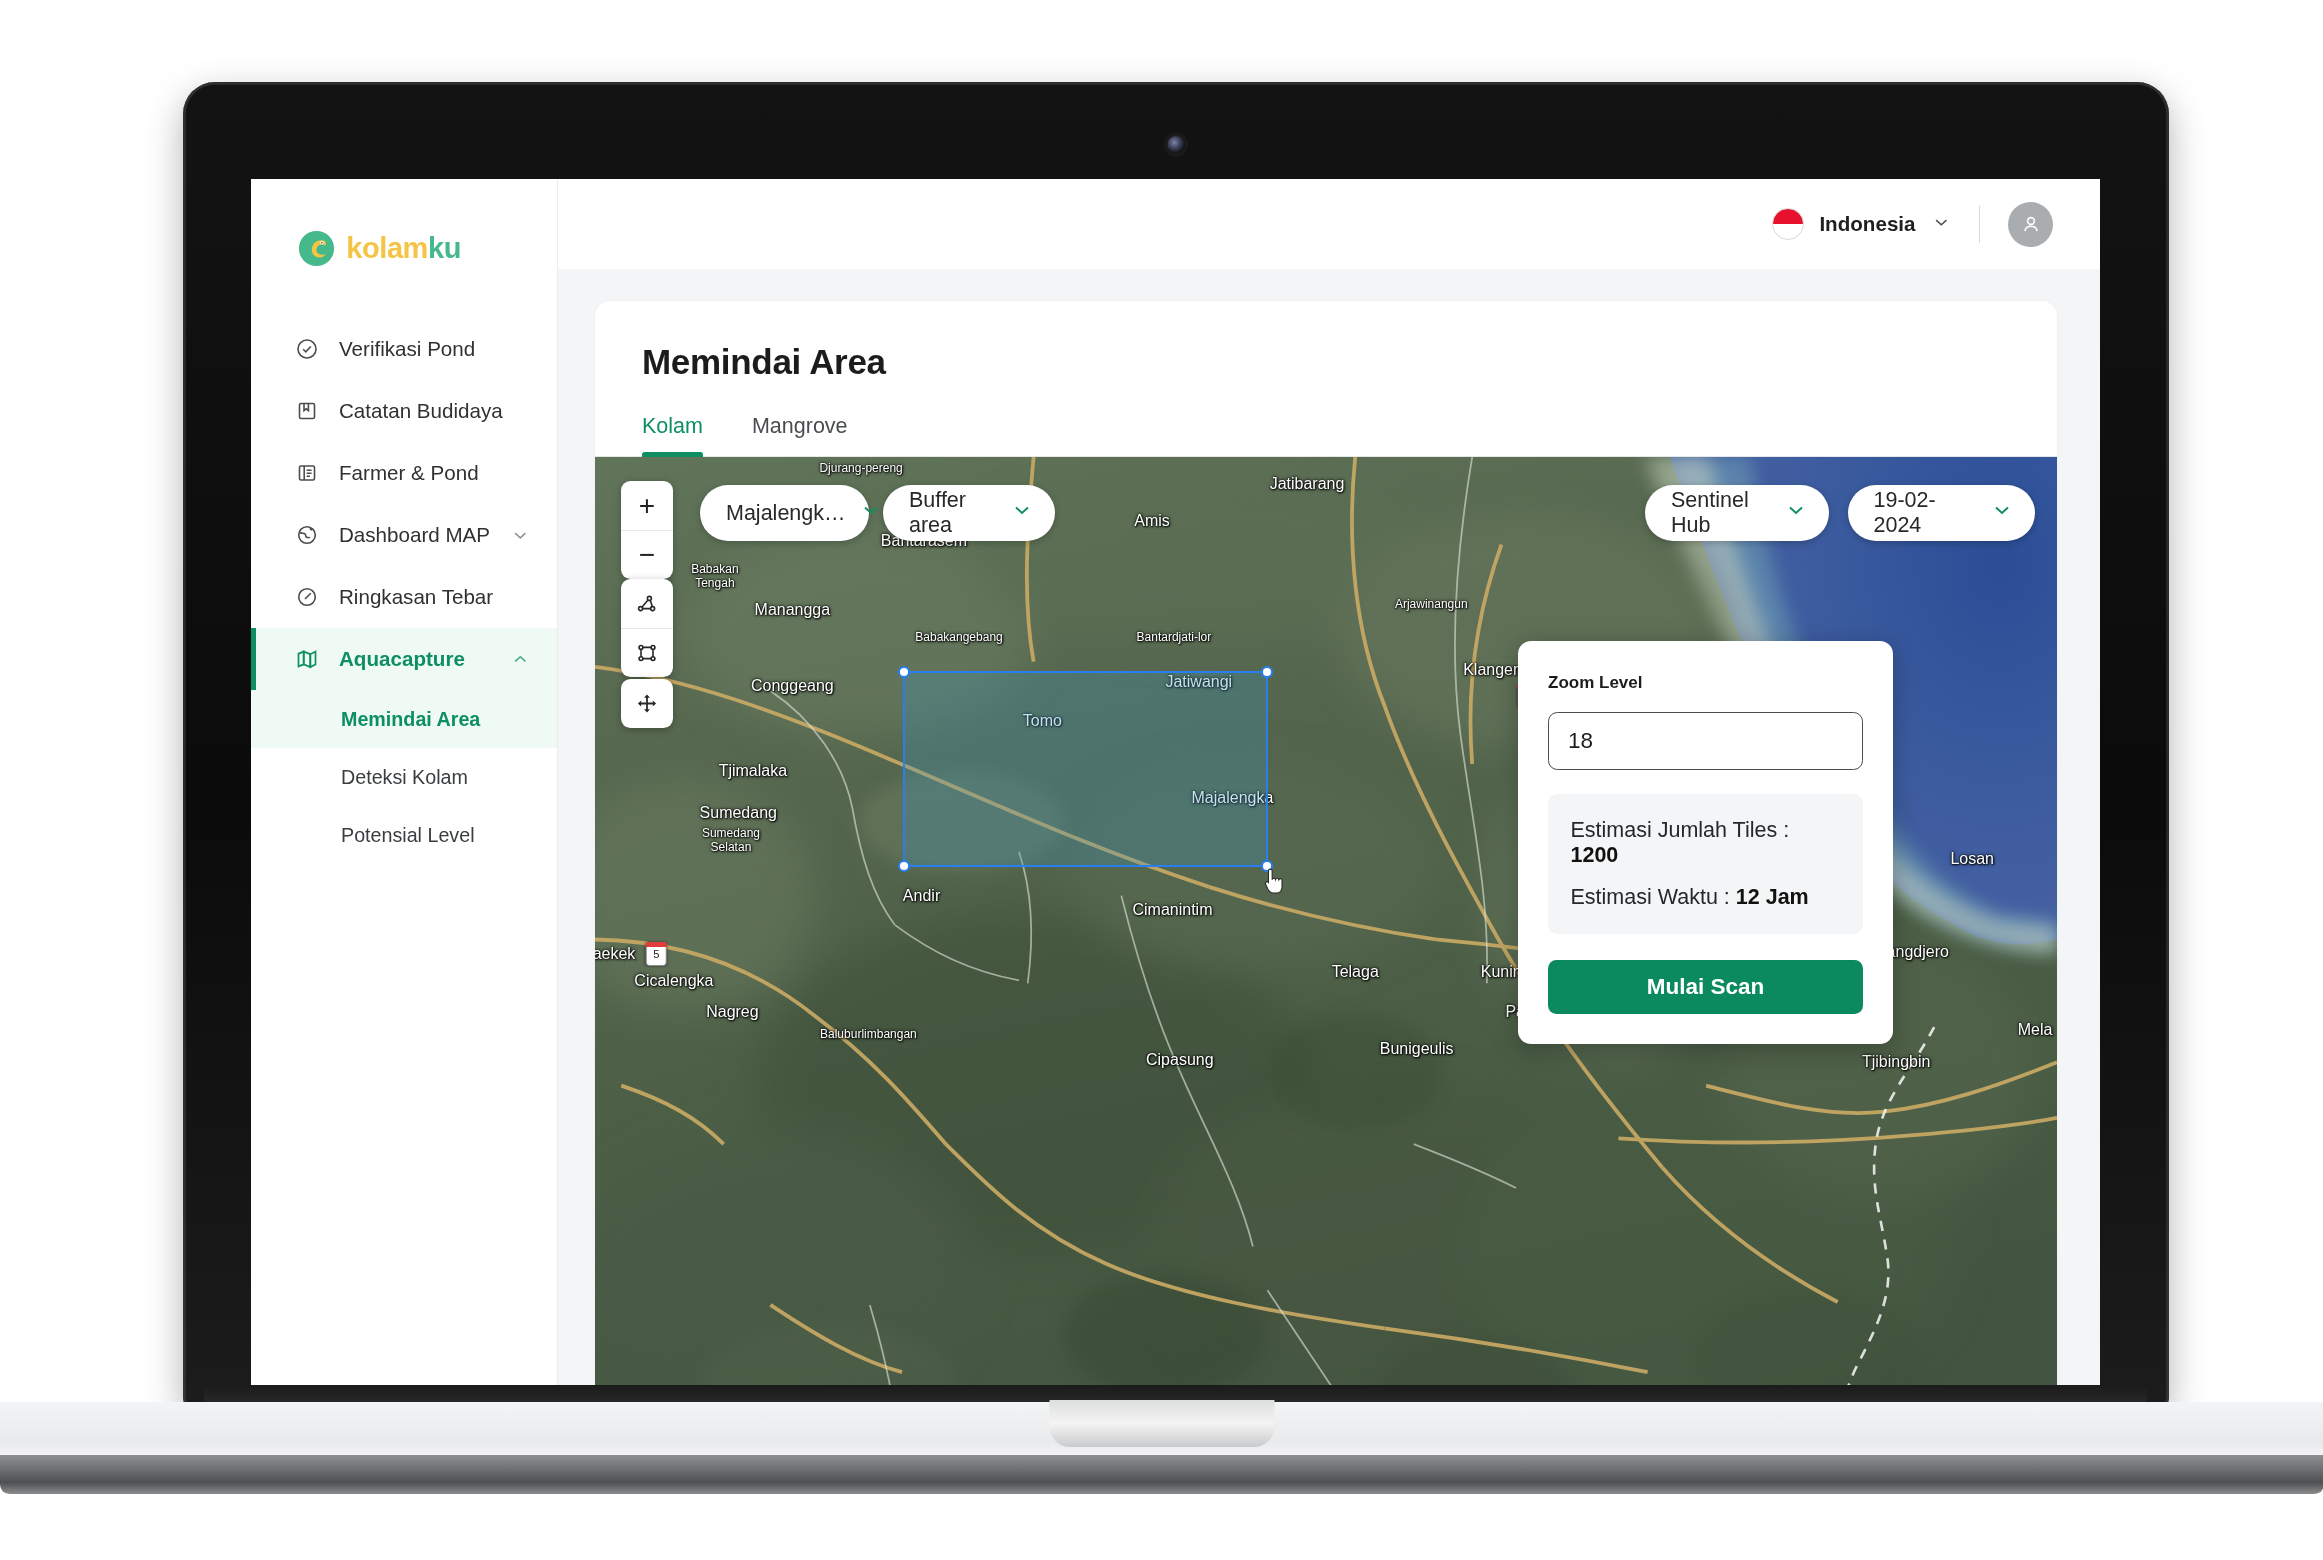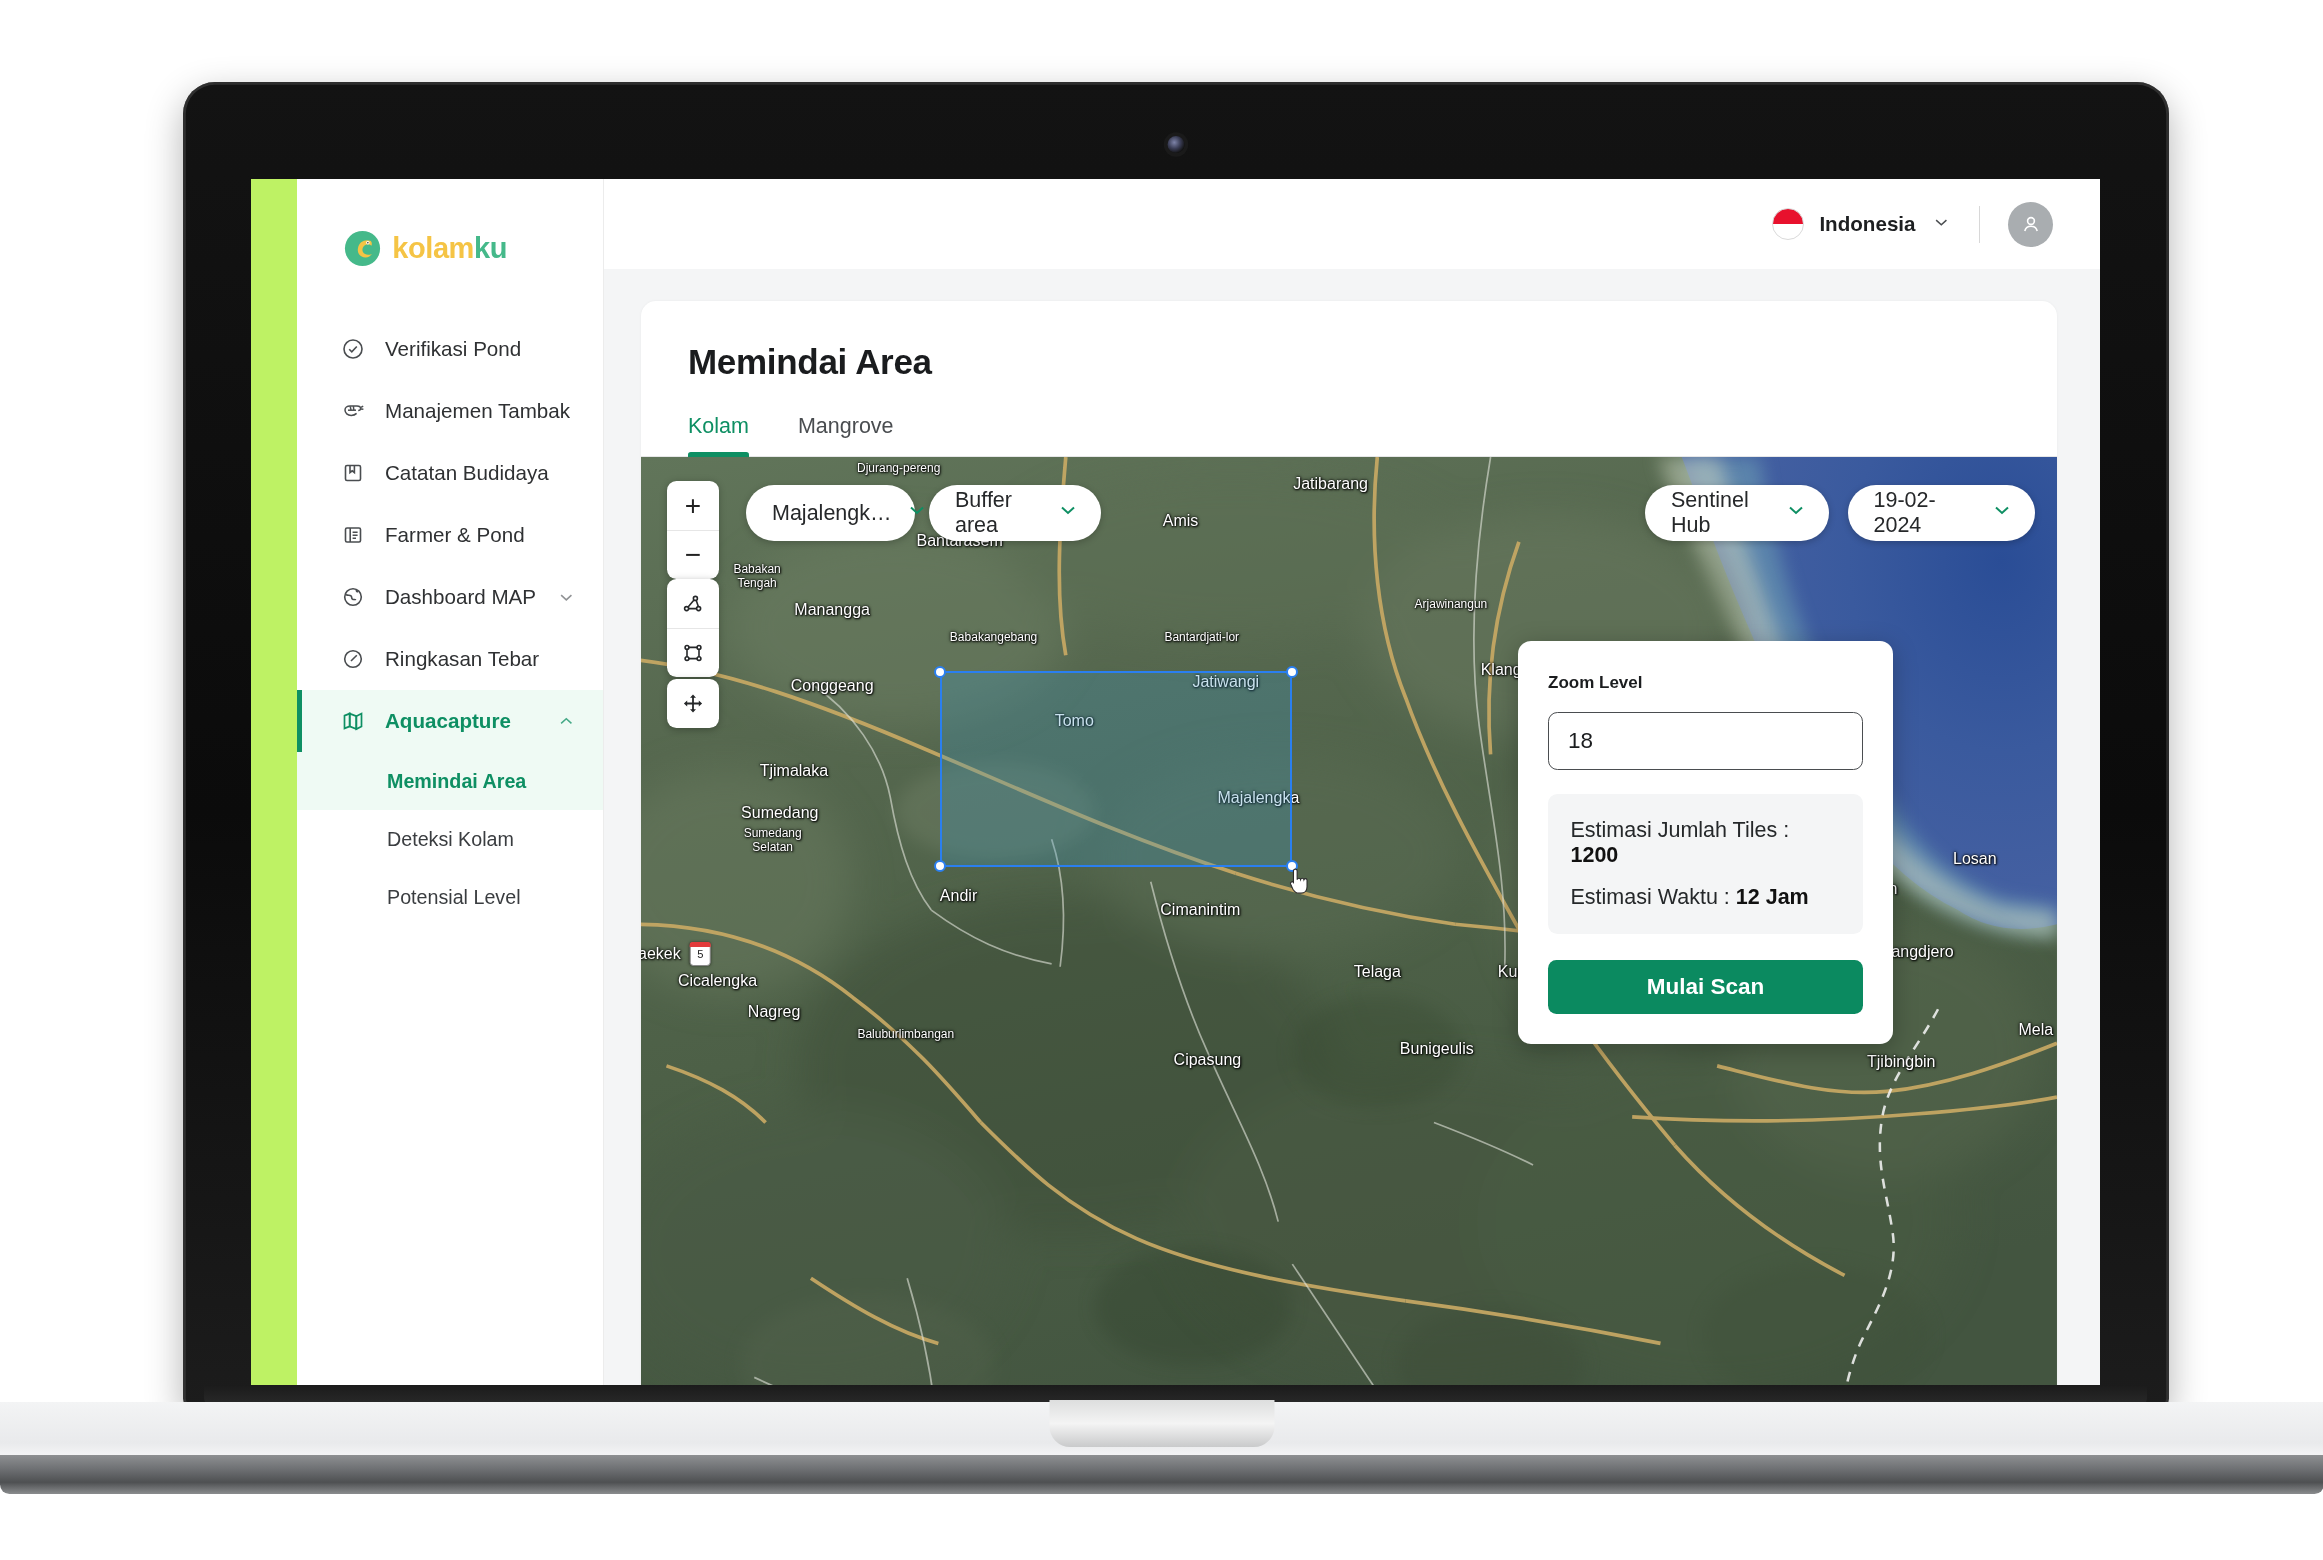--- a/index.html
+++ b/index.html
@@ -54,21 +54,21 @@
     background: linear-gradient(180deg,#dddede 0%,#f4f4f4 50%,#c9cacb 100%);
     border-radius: 0 0 20.6px 20.6px;
   }
   #laptop-hinge-shadow{
     position:absolute; left:204px; top:1385px; width:1943px; height:20.6px;
     background: linear-gradient(180deg,#1b1b1b 0%,#2a2a2a 100%);
     border-radius: 0 0 7.5px 7.5px;
   }
 
   
-  #app { position:absolute; inset:0; display:flex; background:#bef264;padding-left:46px; }
+  #app { position:absolute; inset:0; display:flex; background:#bef264; }
 
   
   #sidebar {
     width: 307px; flex:0 0 307px; background:#ffffff;
     border-right:0.9px solid #ececec;
     padding-top: 32px;
   }
   .brand { display:flex; align-items:center; gap:11.2px; padding: 9.4px 0 0 47px; height:66px; }
   .brand-mark { width:37px; height:37px; flex:0 0 37px; }
   .brand-text { font-size:29px; font-weight:700; letter-spacing:-0.4px; }
@@ -238,33 +238,20 @@
             <div class="nav-item">
               <span class="ic">
                 <svg viewBox="0 0 24 24" width="24" height="24" fill="none" stroke="#4a4d50" stroke-width="1.6">
                     <circle cx="12" cy="12" r="9"></circle>
                     <path d="M8.2 12.3l2.6 2.6 5-5.4"></path>
                   </svg>
               </span>
               <span class="lbl">Verifikasi Pond</span>
             </div>
 
-            <div class="nav-item">
-              <span class="ic">
-                <svg viewBox="0 0 24 24" width="24" height="24" fill="none" stroke="#4a4d50" stroke-width="1.5">
-                  <path d="M4 11c0-2.4 2.2-4 5-4h7c2 0 3.6 1.2 3.6 2.6 0 1.2-1 2-2.4 2"></path>
-                  <path d="M4 11c0 3 2.6 5.4 6.2 5.4 2.4 0 4.2-.8 5.4-2"></path>
-                  <path d="M7 11.2h8"></path>
-                    <path d="M9.2 7.4l.8 3.6"></path>
-                    <path d="M12.4 7.2l.4 3.8"></path>
-                  <path d="M20 8.4l2.2-1.2M20 10l2.4.2"></path>
-                </svg>
-              </span>
-              <span class="lbl">Manajemen Tambak</span>
-            </div>
 
             <div class="nav-item">
               <span class="ic">
                 <svg viewBox="0 0 24 24" width="24" height="24" fill="none" stroke="#4a4d50" stroke-width="1.6">
                     <rect x="4.5" y="4.5" width="15" height="15" rx="1.5"></rect>
                     <path d="M9 4.5v7l2.2-1.7L13.4 11.5v-7"></path>
                   </svg>
               </span>
               <span class="lbl">Catatan Budidaya</span>
             </div>

